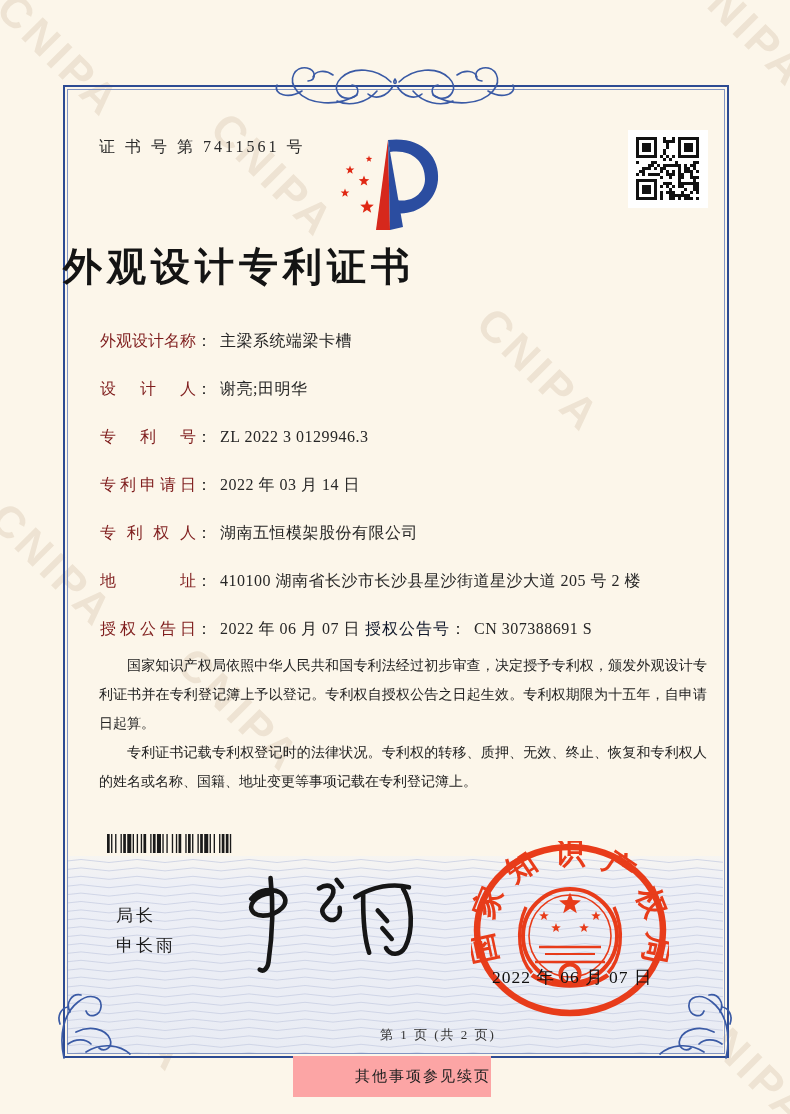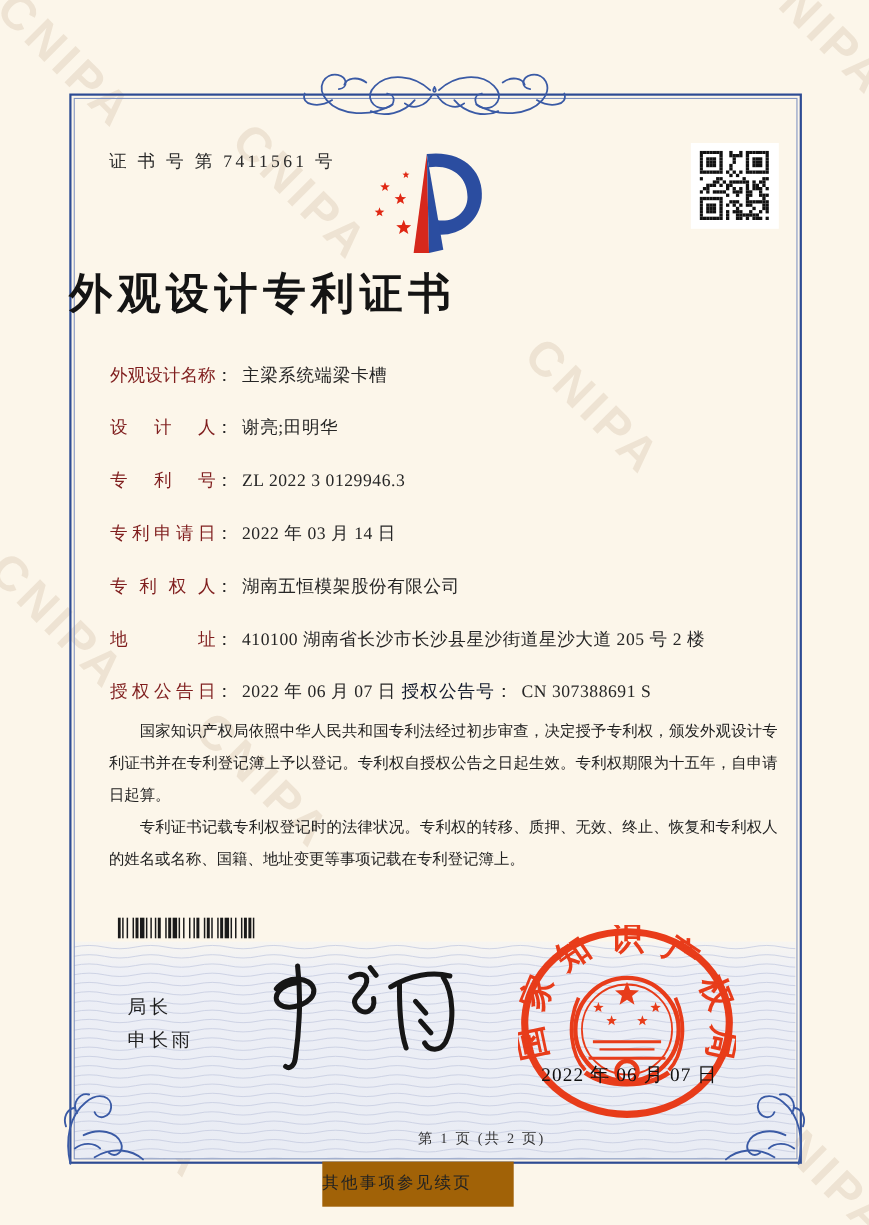--- a/index.html
+++ b/index.html
@@ -69,22 +69,22 @@
   .seal{position:absolute; left:471px; top:841px; z-index:5; opacity:0.95;}
   .seal-date{
     position:absolute; left:492px; top:965px; width:160px; z-index:6;
     font-size:17.5px; color:#101010; letter-spacing:1px; white-space:nowrap;
   }
   .page-no{
     position:absolute; left:63px; top:1026px; width:662px; z-index:4;
     text-align:center; font-size:13px; letter-spacing:2px; color:#333;margin-left:44px;
   }
   .note-panel{
-    position:absolute; left:293px; top:1056px; width:174px; height:41px; z-index:4;
-    background:#a16207; text-align:left; line-height:41px;
+    position:absolute; left:293px; top:1056px; width:198px; height:41px; z-index:4;
+    background:#fca5a5; text-align:right; line-height:41px;
     font-size:15px; letter-spacing:2px; color:#222;
   }
 </style>
 </head>
 <body>
 
 <div class="page">
 
   <div class="wm" style="left:-18px;top:30px;">CNIPA</div>
   <div class="wm" style="left:196px;top:150px;">CNIPA</div>

